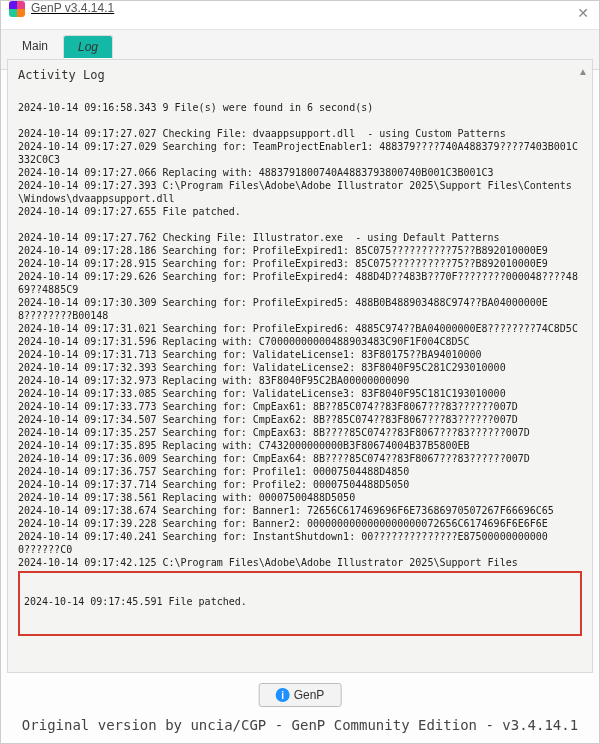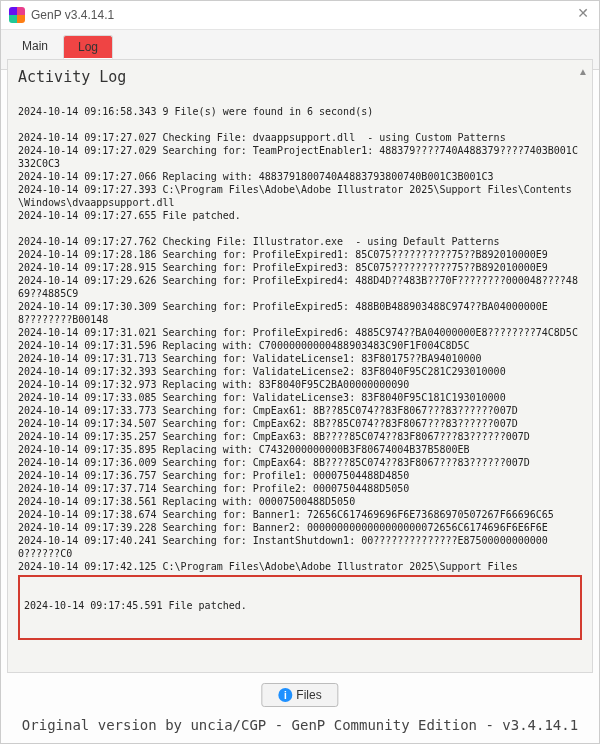--- a/index.html
+++ b/index.html
@@ -1,26 +1,26 @@
 <!DOCTYPE html>
 <html><head>
 <meta charset="utf-8">
 <style>
   html,body{margin:0;padding:0;font-family:Segoe UI,Tahoma,sans-serif;font-size:11px;background:#fff;}
   .window{width:600px;height:744px;border:1px solid #ccc;background:#fdfdfd;position:relative;box-sizing:border-box;}
-  .titlebar{height:28px;display:flex;align-items:center;padding:0 8px;border-bottom:1px solid #e5e5e5;background:#fff;}
+  .titlebar{height:28px;display:flex;padding:0 8px;border-bottom:1px solid #e5e5e5;background:#fff;text-decoration:underline;}
   .titlebar .appicon{width:16px;height:16px;margin-right:6px;border-radius:3px;
      background:conic-gradient(#e83e8c 0 90deg,#fd7e14 90deg 180deg,#20c997 180deg 270deg,#6610f2 270deg 360deg);}
   .titlebar .title{color:#555;font-size:12px;}
   .titlebar .close{position:absolute;right:10px;top:4px;color:#888;font-size:14px;cursor:pointer;}
   .tabs{display:flex;align-items:flex-end;padding:4px 6px 11px 6px;background:#f5f5f5;border-bottom:1px solid #d9d9d9;}
   .tab{padding:4px 14px;font-size:12px;color:#333;border:1px solid transparent;cursor:pointer;}
-  .tab.active{background:#ef4444;border:1px solid #d9d9d9;border-bottom:1px solid #fff;border-radius:3px 3px 0 0;position:relative;top:1px;}
+  .tab.active{background:#14b8a6;border:1px solid #d9d9d9;border-bottom:1px solid #fff;border-radius:3px 3px 0 0;position:relative;top:1px;font-style:italic;}
   .pane{position:absolute;top:58px;left:6px;right:6px;bottom:70px;background:#f4f4f2;border:1px solid #d9d9d9;padding:8px 10px;box-sizing:border-box;overflow:hidden;}
-  .pane .hdr{font-family:Consolas,monospace;font-size:15px;color:#333;margin-bottom:6px;}
+  .pane .hdr{font-family:Consolas,monospace;font-size:12px;color:#333;margin-bottom:6px;}
   .logbox{font-family:Consolas,monospace;font-size:10px;color:#222;line-height:13px;white-space:pre-wrap;word-break:break-all;margin-top:19px;}
   .logbox .line{display:block;}
   .hlbox{border:2px solid #d33b2f;padding:3px 4px 26px 4px;margin-top:2px;}
   .scrolltri{position:absolute;right:4px;top:6px;color:#8a8a8a;font-size:10px;}
   .copybtn{position:absolute;left:50%;transform:translateX(-50%);bottom:36px;display:flex;align-items:center;gap:4px;
       padding:4px 16px;border:1px solid #bcbcbc;background:#f3f3f3;border-radius:3px;font-size:12px;color:#333;cursor:pointer;}
   .copybtn .i{width:14px;height:14px;border-radius:50%;background:#1e90ff;color:#fff;display:flex;align-items:center;justify-content:center;font-size:10px;font-weight:bold;}
   .footer{position:absolute;bottom:10px;left:0;right:0;text-align:center;font-family:Consolas,monospace;font-size:14px;color:#444;}
 </style>
 </head>
@@ -42,17 +42,17 @@
     <div class="scrolltri">▲</div>
     <div class="hdr">Activity Log</div>
     <div class="logbox" id="loglines"><span class="line">2024-10-14 09:16:58.343 9 File(s) were found in 6 second(s)</span><span class="line">&nbsp;</span><span class="line">2024-10-14 09:17:27.027 Checking File: dvaappsupport.dll  - using Custom Patterns</span><span class="line">2024-10-14 09:17:27.029 Searching for: TeamProjectEnabler1: 488379????740A488379????7403B001C332C0C3</span><span class="line">2024-10-14 09:17:27.066 Replacing with: 4883791800740A4883793800740B001C3B001C3</span><span class="line">2024-10-14 09:17:27.393 C:\Program Files\Adobe\Adobe Illustrator 2025\Support Files\Contents\Windows\dvaappsupport.dll</span><span class="line">2024-10-14 09:17:27.655 File patched.</span><span class="line">&nbsp;</span><span class="line">2024-10-14 09:17:27.762 Checking File: Illustrator.exe  - using Default Patterns</span><span class="line">2024-10-14 09:17:28.186 Searching for: ProfileExpired1: 85C075??????????75??B892010000E9</span><span class="line">2024-10-14 09:17:28.915 Searching for: ProfileExpired3: 85C075??????????75??B892010000E9</span><span class="line">2024-10-14 09:17:29.626 Searching for: ProfileExpired4: 488D4D??483B??70F????????000048????4869??4885C9</span><span class="line">2024-10-14 09:17:30.309 Searching for: ProfileExpired5: 488B0B488903488C974??BA04000000E8????????B00148</span><span class="line">2024-10-14 09:17:31.021 Searching for: ProfileExpired6: 4885C974??BA04000000E8????????74C8D5C</span><span class="line">2024-10-14 09:17:31.596 Replacing with: C70000000000488903483C90F1F004C8D5C</span><span class="line">2024-10-14 09:17:31.713 Searching for: ValidateLicense1: 83F80175??BA94010000</span><span class="line">2024-10-14 09:17:32.393 Searching for: ValidateLicense2: 83F8040F95C281C293010000</span><span class="line">2024-10-14 09:17:32.973 Replacing with: 83F8040F95C2BA00000000090</span><span class="line">2024-10-14 09:17:33.085 Searching for: ValidateLicense3: 83F8040F95C181C193010000</span><span class="line">2024-10-14 09:17:33.773 Searching for: CmpEax61: 8B??85C074??83F8067???83??????007D</span><span class="line">2024-10-14 09:17:34.507 Searching for: CmpEax62: 8B??85C074??83F8067???83??????007D</span><span class="line">2024-10-14 09:17:35.257 Searching for: CmpEax63: 8B????85C074??83F8067???83??????007D</span><span class="line">2024-10-14 09:17:35.895 Replacing with: C7432000000000B3F80674004B37B5800EB</span><span class="line">2024-10-14 09:17:36.009 Searching for: CmpEax64: 8B????85C074??83F8067???83??????007D</span><span class="line">2024-10-14 09:17:36.757 Searching for: Profile1: 00007504488D4850</span><span class="line">2024-10-14 09:17:37.714 Searching for: Profile2: 00007504488D5050</span><span class="line">2024-10-14 09:17:38.561 Replacing with: 00007500488D5050</span><span class="line">2024-10-14 09:17:38.674 Searching for: Banner1: 72656C617469696F6E73686970507267F66696C65</span><span class="line">2024-10-14 09:17:39.228 Searching for: Banner2: 0000000000000000000072656C6174696F6E6F6E</span><span class="line">2024-10-14 09:17:40.241 Searching for: InstantShutdown1: 00??????????????E875000000000000??????C0</span><span class="line">2024-10-14 09:17:42.125 C:\Program Files\Adobe\Adobe Illustrator 2025\Support Files</span></div>
     <div class="hlbox">
       <div class="logbox" id="hllines"><span class="line">2024-10-14 09:17:45.591 File patched.</span></div>
     </div>
   </div>
 
   <button class="copybtn">
     <span class="i">i</span>
-    <span>Files</span>
+    <span>GenP</span>
   </button>
 
   <div class="footer">Original version by uncia/CGP - GenP Community Edition - v3.4.14.1</div>
 </div>
 
 </body></html>

